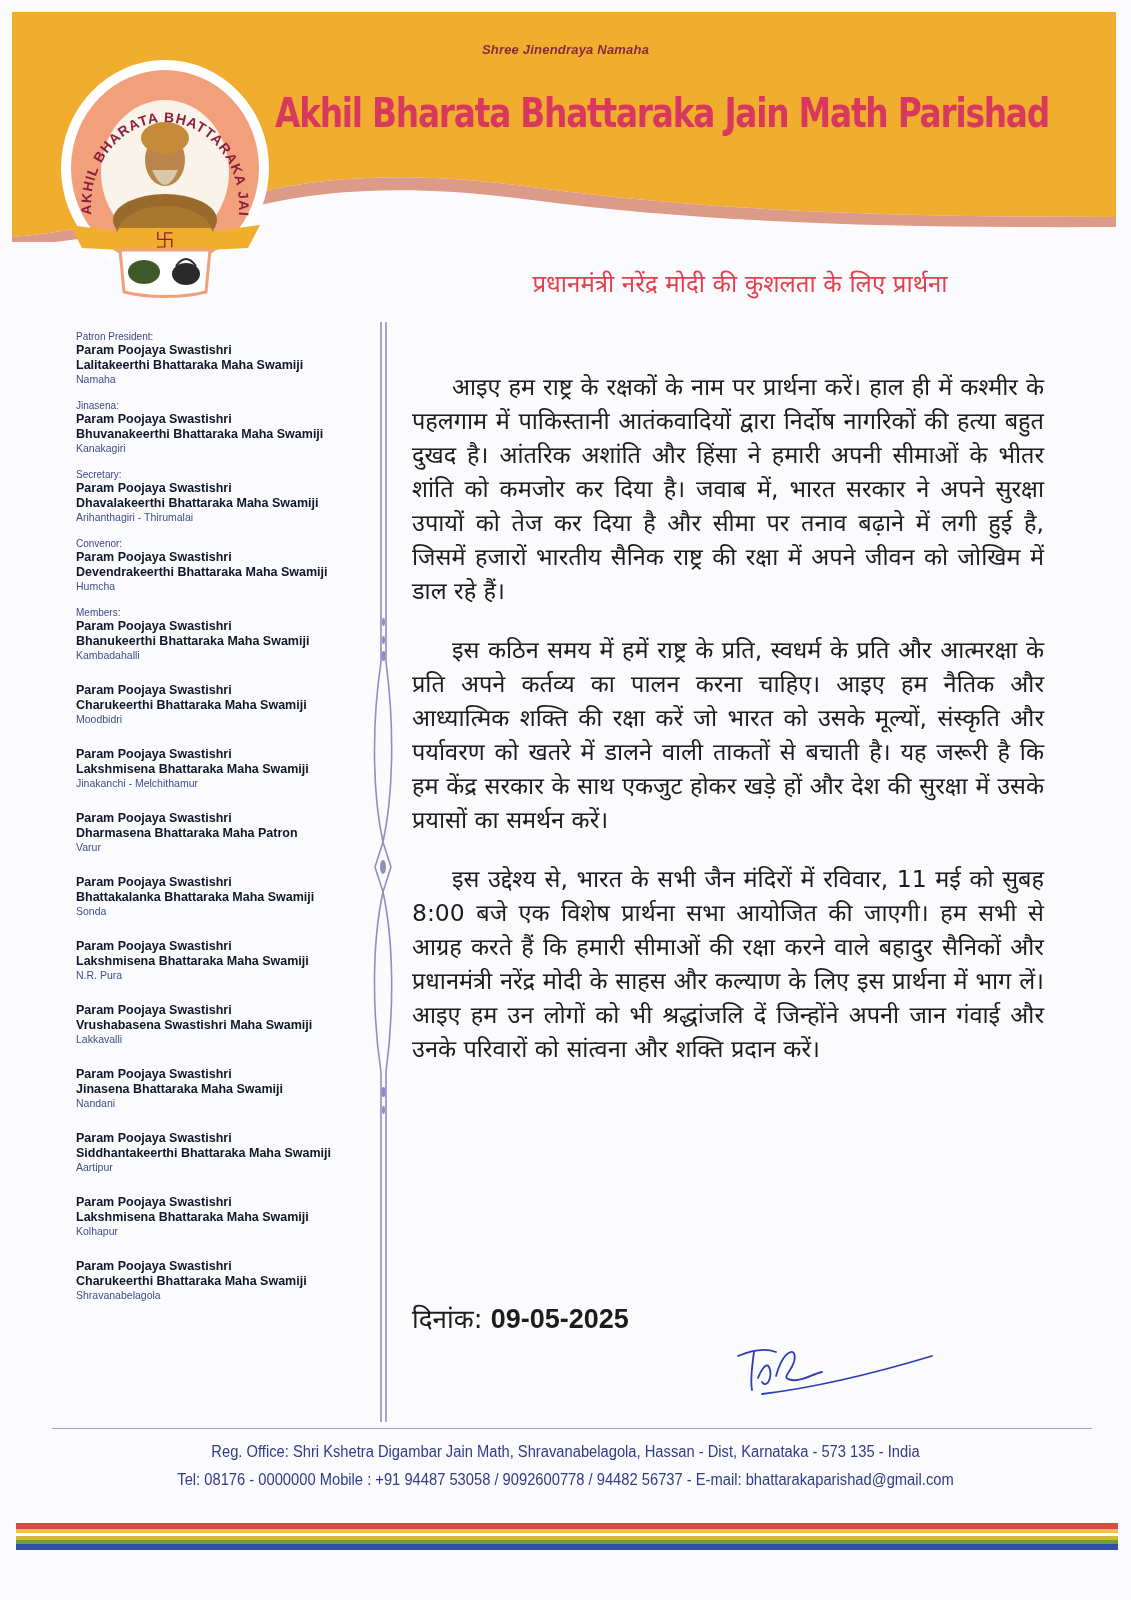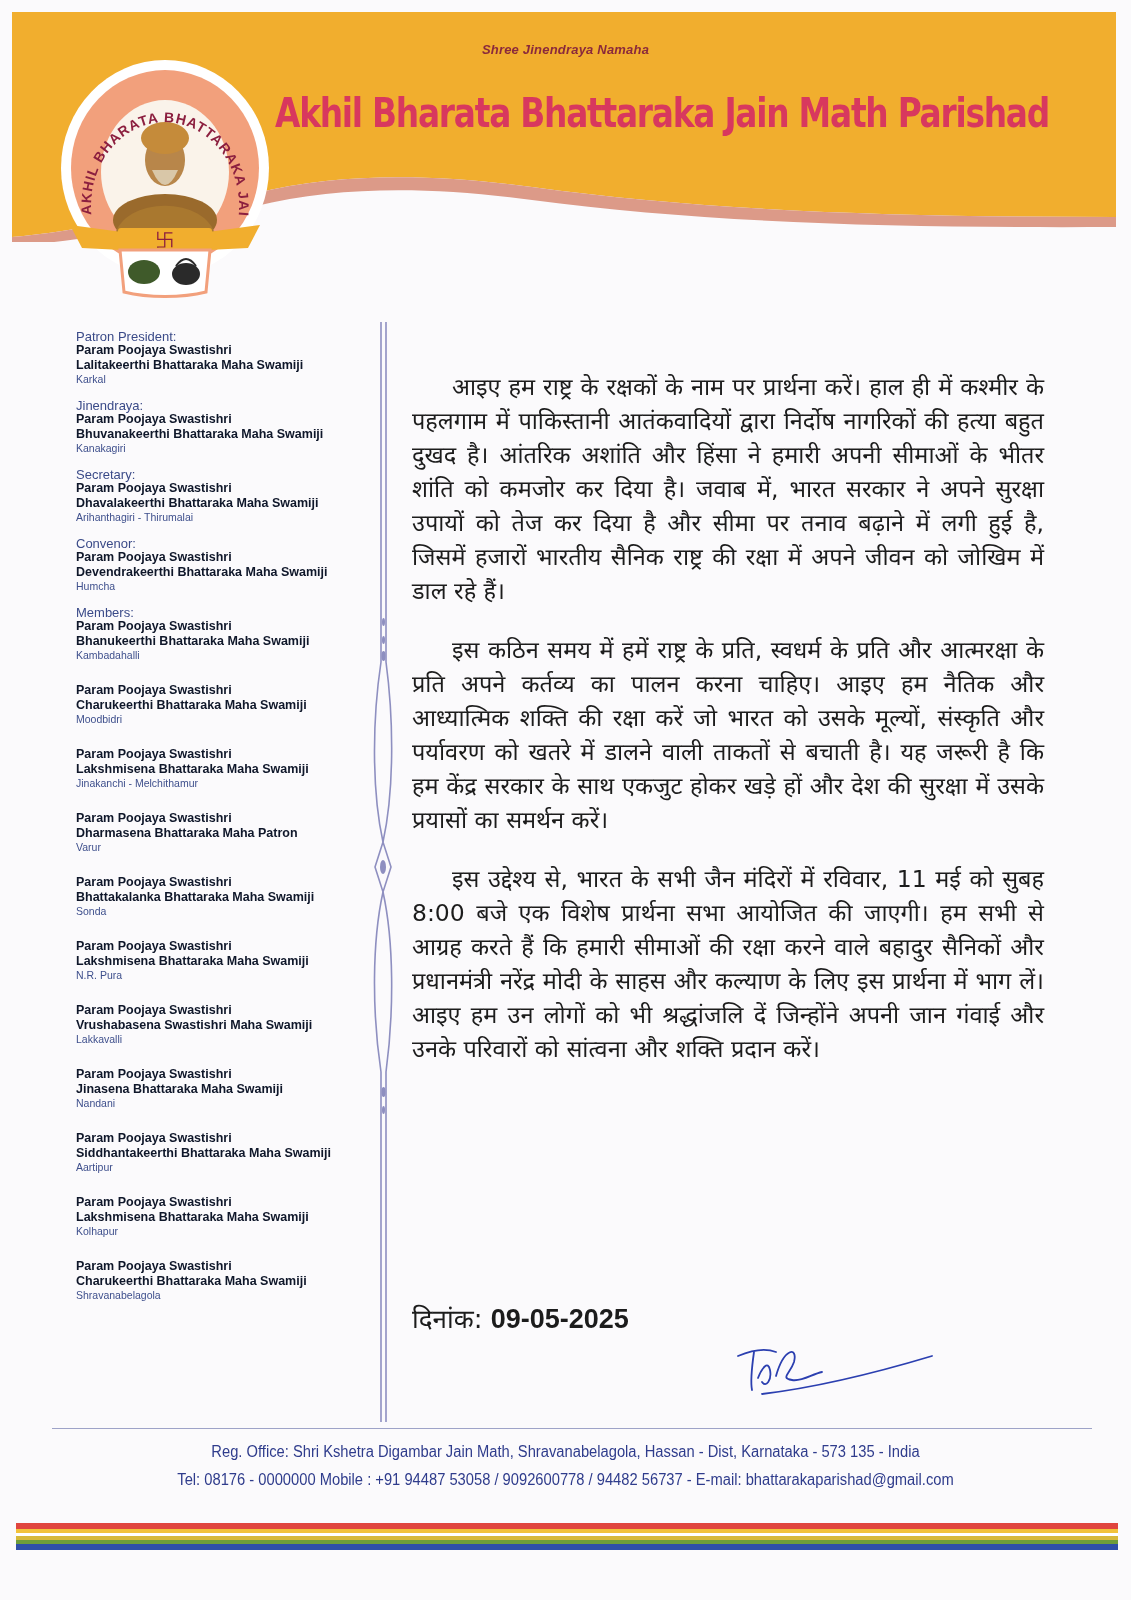--- a/index.html
+++ b/index.html
@@ -23,21 +23,21 @@
     font-size: 40px; color: #d8385e; letter-spacing: -1.5px;
     transform: scaleX(0.82); transform-origin: left center; white-space: nowrap;
   }
 
   
   .logo { position: absolute; left: 52px; top: 60px; width: 226px; height: 240px; }
 
   
   .officers { position: absolute; left: 76px; top: 330px; width: 300px; }
   .officer { margin-bottom: 14px; }
-  .officer .role { font-size: 13px; color: #3a4a88; line-height: 13px; }
+  .officer .role { font-size: 10px; color: #3a4a88; line-height: 13px; }
   .officer .name { font-size: 12.5px; font-weight: bold; color: #0f172a; line-height: 15px; white-space: nowrap; }
   .officer .place { font-size: 10.5px; color: #3e4f8c; line-height: 12px; }
 
   
   .divider { position: absolute; left: 372px; top: 322px; width: 22px; height: 1100px; }
 
   
   .main-title {
     position: absolute; left: 400px; top: 266px; width: 680px; text-align: center;
     font-family: "DejaVu Sans", sans-serif; font-size: 24px; color: #e0414e;
@@ -106,31 +106,32 @@
   <path d="M208 165 L156 172 L156 190 L196 188 Z" fill="#f1ae2e"></path>
   <rect x="66" y="168" width="94" height="22" rx="3" fill="#f1ae2e"></rect>
   <text x="113" y="186" text-anchor="middle" font-size="18" fill="#8c1f3f">卐</text>
   <path d="M68 190 H158 L154 232 C130 238, 96 238, 72 232 Z" fill="#ffffff" stroke="#f2a07c" stroke-width="3"></path>
   <ellipse cx="92" cy="212" rx="16" ry="12" fill="#3f5a2a"></ellipse>
   <ellipse cx="134" cy="214" rx="14" ry="11" fill="#2a2a2a"></ellipse>
   <path d="M124 206 Q134 192 144 206" fill="none" stroke="#2a2a2a" stroke-width="2"></path>
 </svg>
 
 <div class="main-title">
+  <div>प्रधानमंत्री नरेंद्र मोदी की कुशलता के लिए प्रार्थना</div>
 </div>
 
 <div class="officers">
   <div class="officer">
     <div class="role">Patron President:</div>
     <div class="name">Param Poojaya Swastishri</div>
     <div class="name">Lalitakeerthi Bhattaraka Maha Swamiji</div>
-    <div class="place">Karkal</div>
-  </div>
-  <div class="officer">
-    <div class="role">Jinendraya:</div>
+    <div class="place">Namaha</div>
+  </div>
+  <div class="officer">
+    <div class="role">Jinasena:</div>
     <div class="name">Param Poojaya Swastishri</div>
     <div class="name">Bhuvanakeerthi Bhattaraka Maha Swamiji</div>
     <div class="place">Kanakagiri</div>
   </div>
   <div class="officer">
     <div class="role">Secretary:</div>
     <div class="name">Param Poojaya Swastishri</div>
     <div class="name">Dhavalakeerthi Bhattaraka Maha Swamiji</div>
     <div class="place">Arihanthagiri - Thirumalai</div>
   </div>

